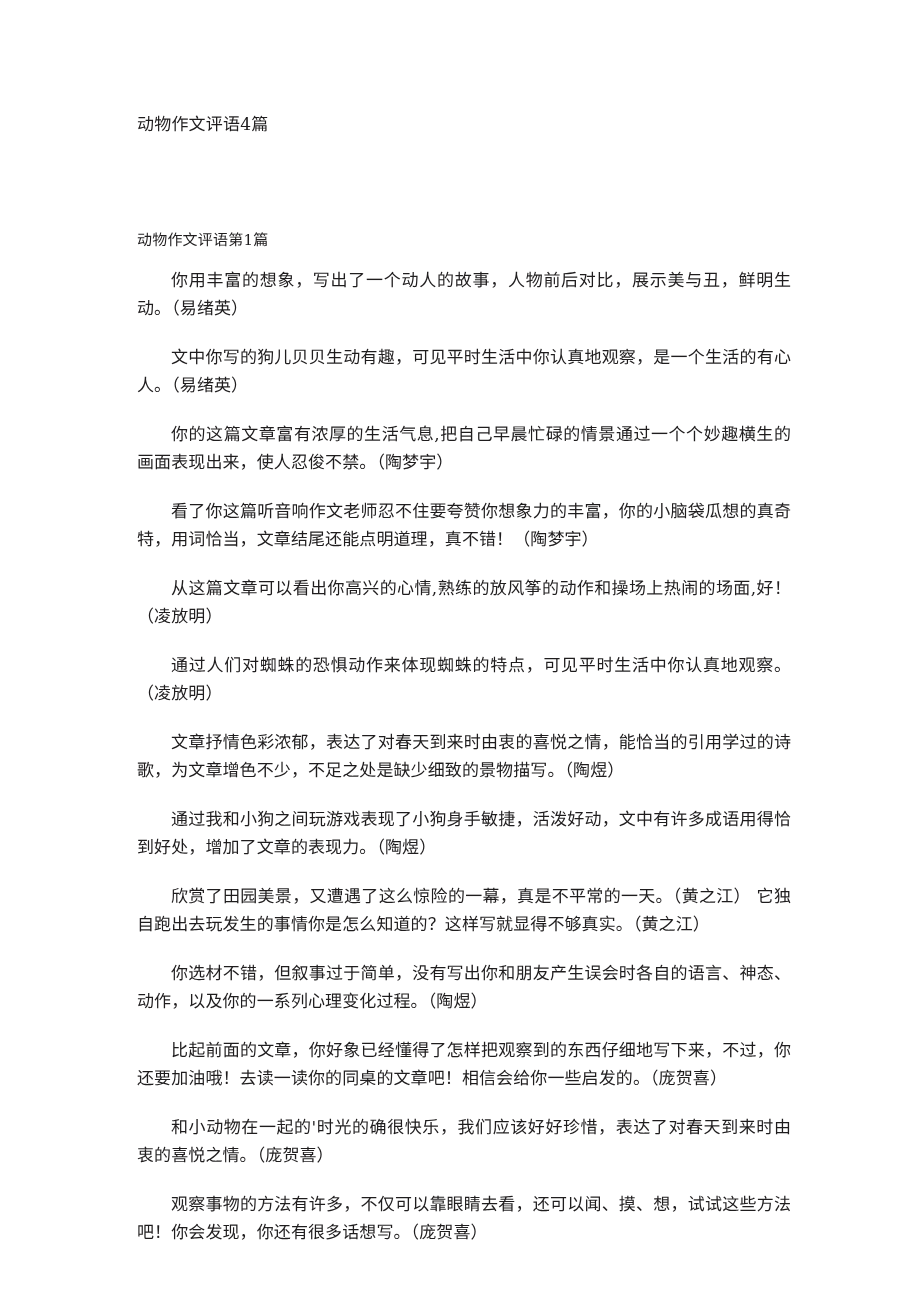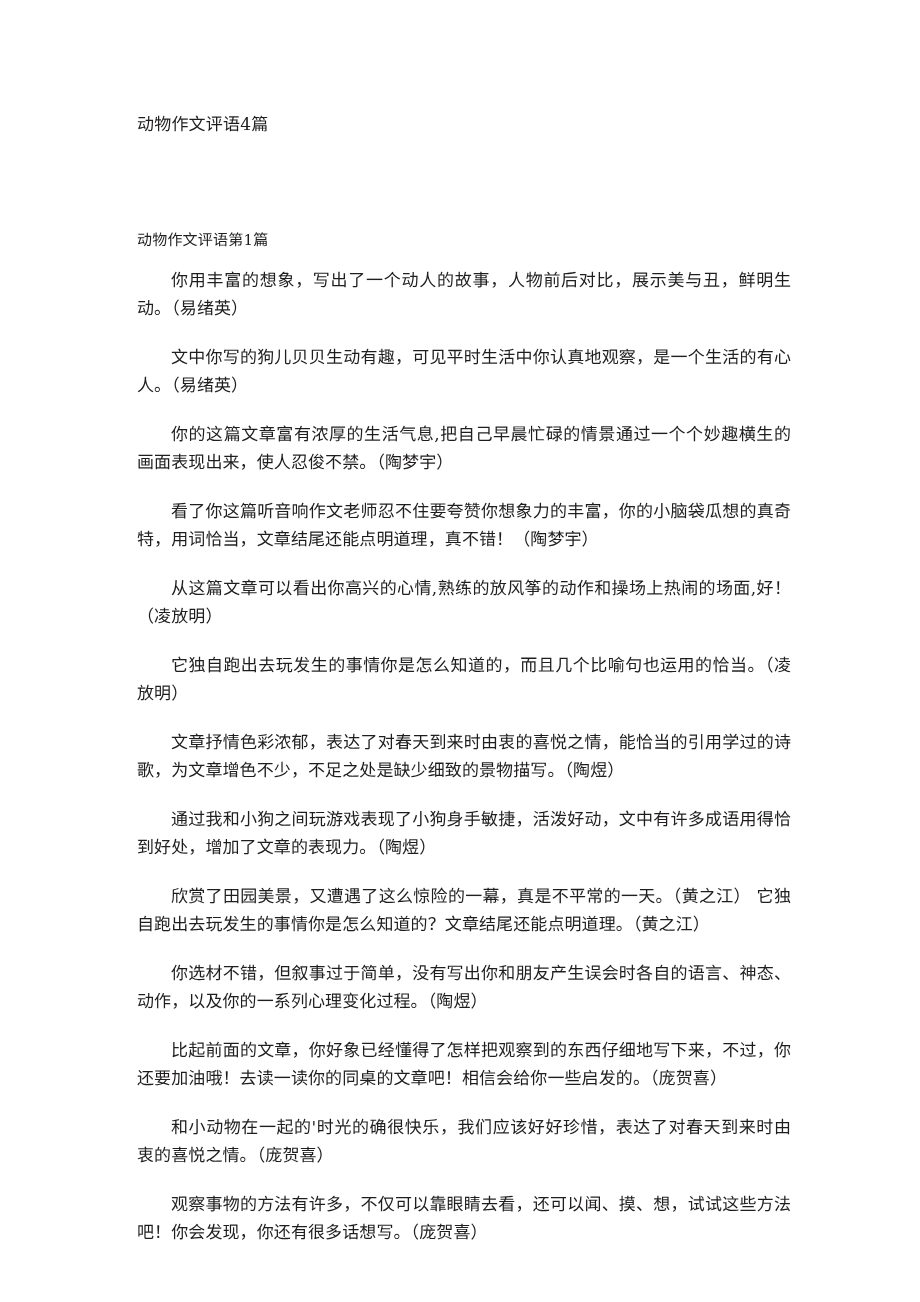--- a/index.html
+++ b/index.html
@@ -81,24 +81,24 @@
     <h1 class="doc-title">动物作文评语4篇</h1>
 
     <h2 class="section-heading">动物作文评语第1篇</h2>
 
     <div class="body-list">
         <p class="para first">你用丰富的想象，写出了一个动人的故事，人物前后对比，展示美与丑，鲜明生动。（易绪英）</p>
         <p class="para spaced">文中你写的狗儿贝贝生动有趣，可见平时生活中你认真地观察，是一个生活的有心人。（易绪英）</p>
         <p class="para spaced">你的这篇文章富有浓厚的生活气息,把自己早晨忙碌的情景通过一个个妙趣横生的画面表现出来，使人忍俊不禁。（陶梦宇）</p>
         <p class="para spaced">看了你这篇听音响作文老师忍不住要夸赞你想象力的丰富，你的小脑袋瓜想的真奇特，用词恰当，文章结尾还能点明道理，真不错！（陶梦宇）</p>
         <p class="para spaced">从这篇文章可以看出你高兴的心情,熟练的放风筝的动作和操场上热闹的场面,好！（凌放明）</p>
-        <p class="para spaced">它独自跑出去玩发生的事情你是怎么知道的，而且几个比喻句也运用的恰当。（凌放明）</p>
+        <p class="para spaced">通过人们对蜘蛛的恐惧动作来体现蜘蛛的特点，可见平时生活中你认真地观察。（凌放明）</p>
         <p class="para spaced">文章抒情色彩浓郁，表达了对春天到来时由衷的喜悦之情，能恰当的引用学过的诗歌，为文章增色不少，不足之处是缺少细致的景物描写。（陶煜）</p>
         <p class="para spaced">通过我和小狗之间玩游戏表现了小狗身手敏捷，活泼好动，文中有许多成语用得恰到好处，增加了文章的表现力。（陶煜）</p>
-        <p class="para spaced">欣赏了田园美景，又遭遇了这么惊险的一幕，真是不平常的一天。（黄之江） 它独自跑出去玩发生的事情你是怎么知道的？文章结尾还能点明道理。（黄之江）</p>
+        <p class="para spaced">欣赏了田园美景，又遭遇了这么惊险的一幕，真是不平常的一天。（黄之江） 它独自跑出去玩发生的事情你是怎么知道的？这样写就显得不够真实。（黄之江）</p>
         <p class="para spaced">你选材不错，但叙事过于简单，没有写出你和朋友产生误会时各自的语言、神态、动作，以及你的一系列心理变化过程。（陶煜）</p>
         <p class="para spaced">比起前面的文章，你好象已经懂得了怎样把观察到的东西仔细地写下来，不过，你还要加油哦！去读一读你的同桌的文章吧！相信会给你一些启发的。（庞贺喜）</p>
         <p class="para spaced">和小动物在一起的'时光的确很快乐，我们应该好好珍惜，表达了对春天到来时由衷的喜悦之情。（庞贺喜）</p>
         <p class="para spaced">观察事物的方法有许多，不仅可以靠眼睛去看，还可以闻、摸、想，试试这些方法吧！你会发现，你还有很多话想写。（庞贺喜）</p>
       </div>
 
   </div>
 </div>
 
 </body></html>

